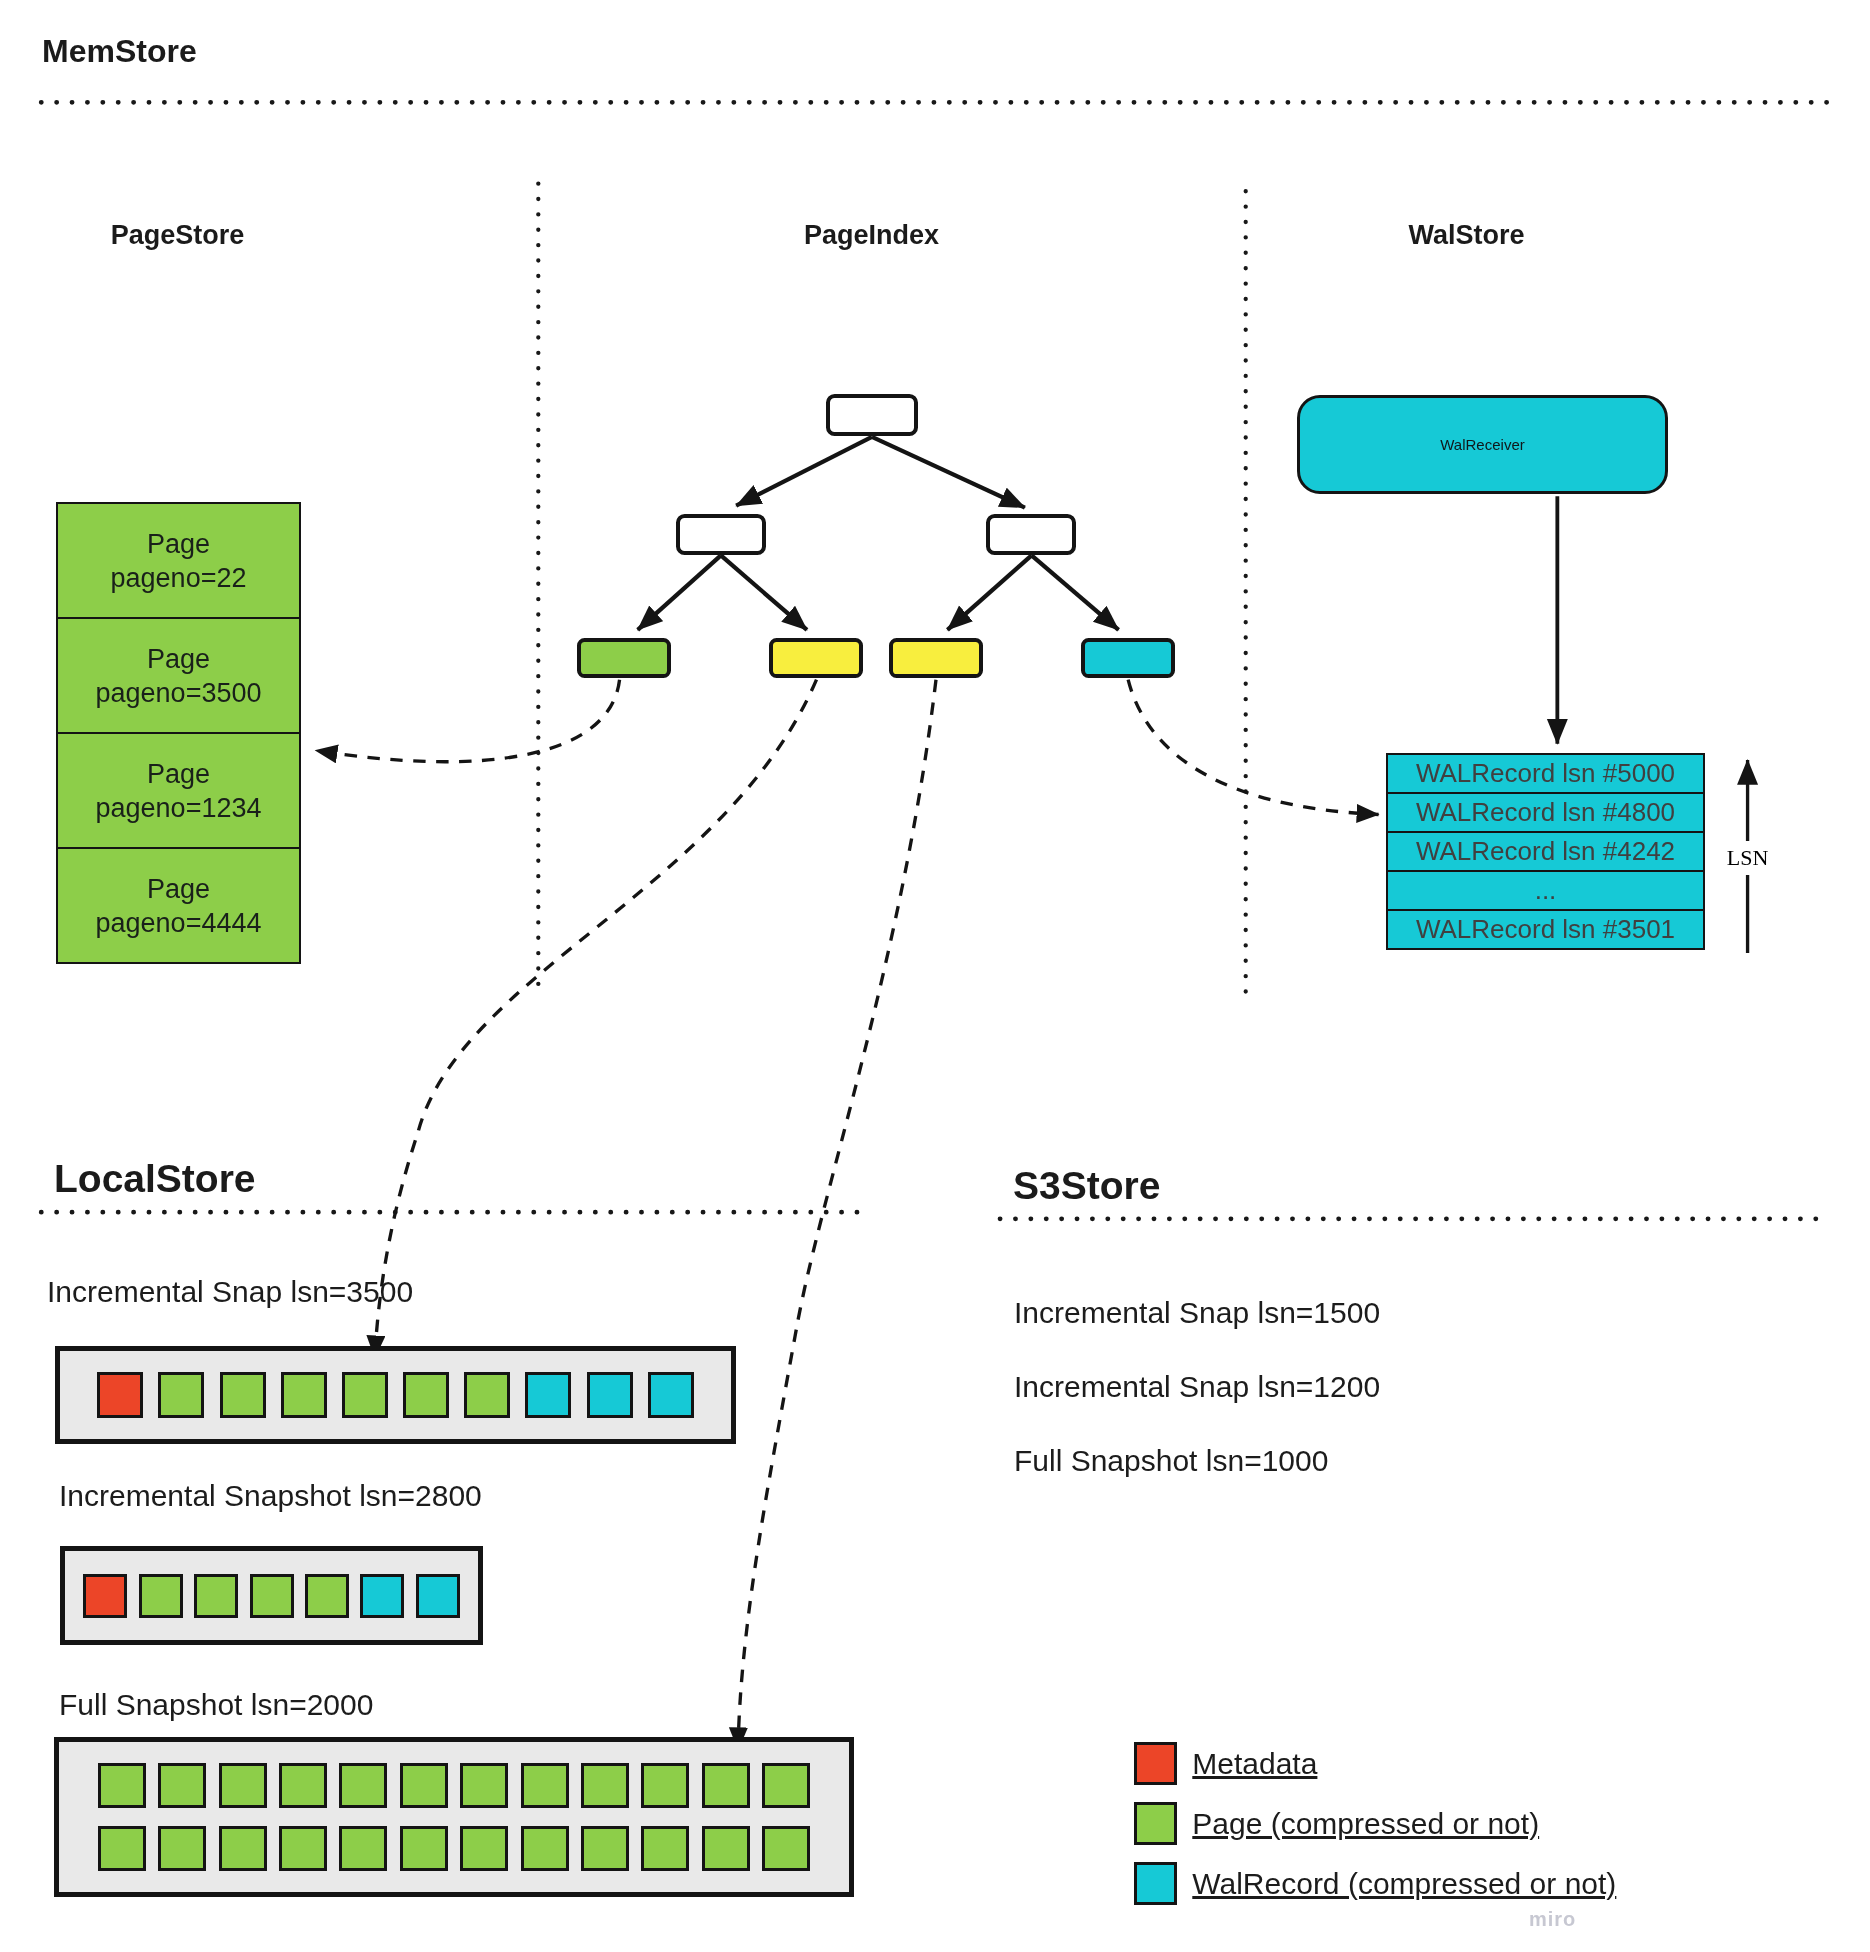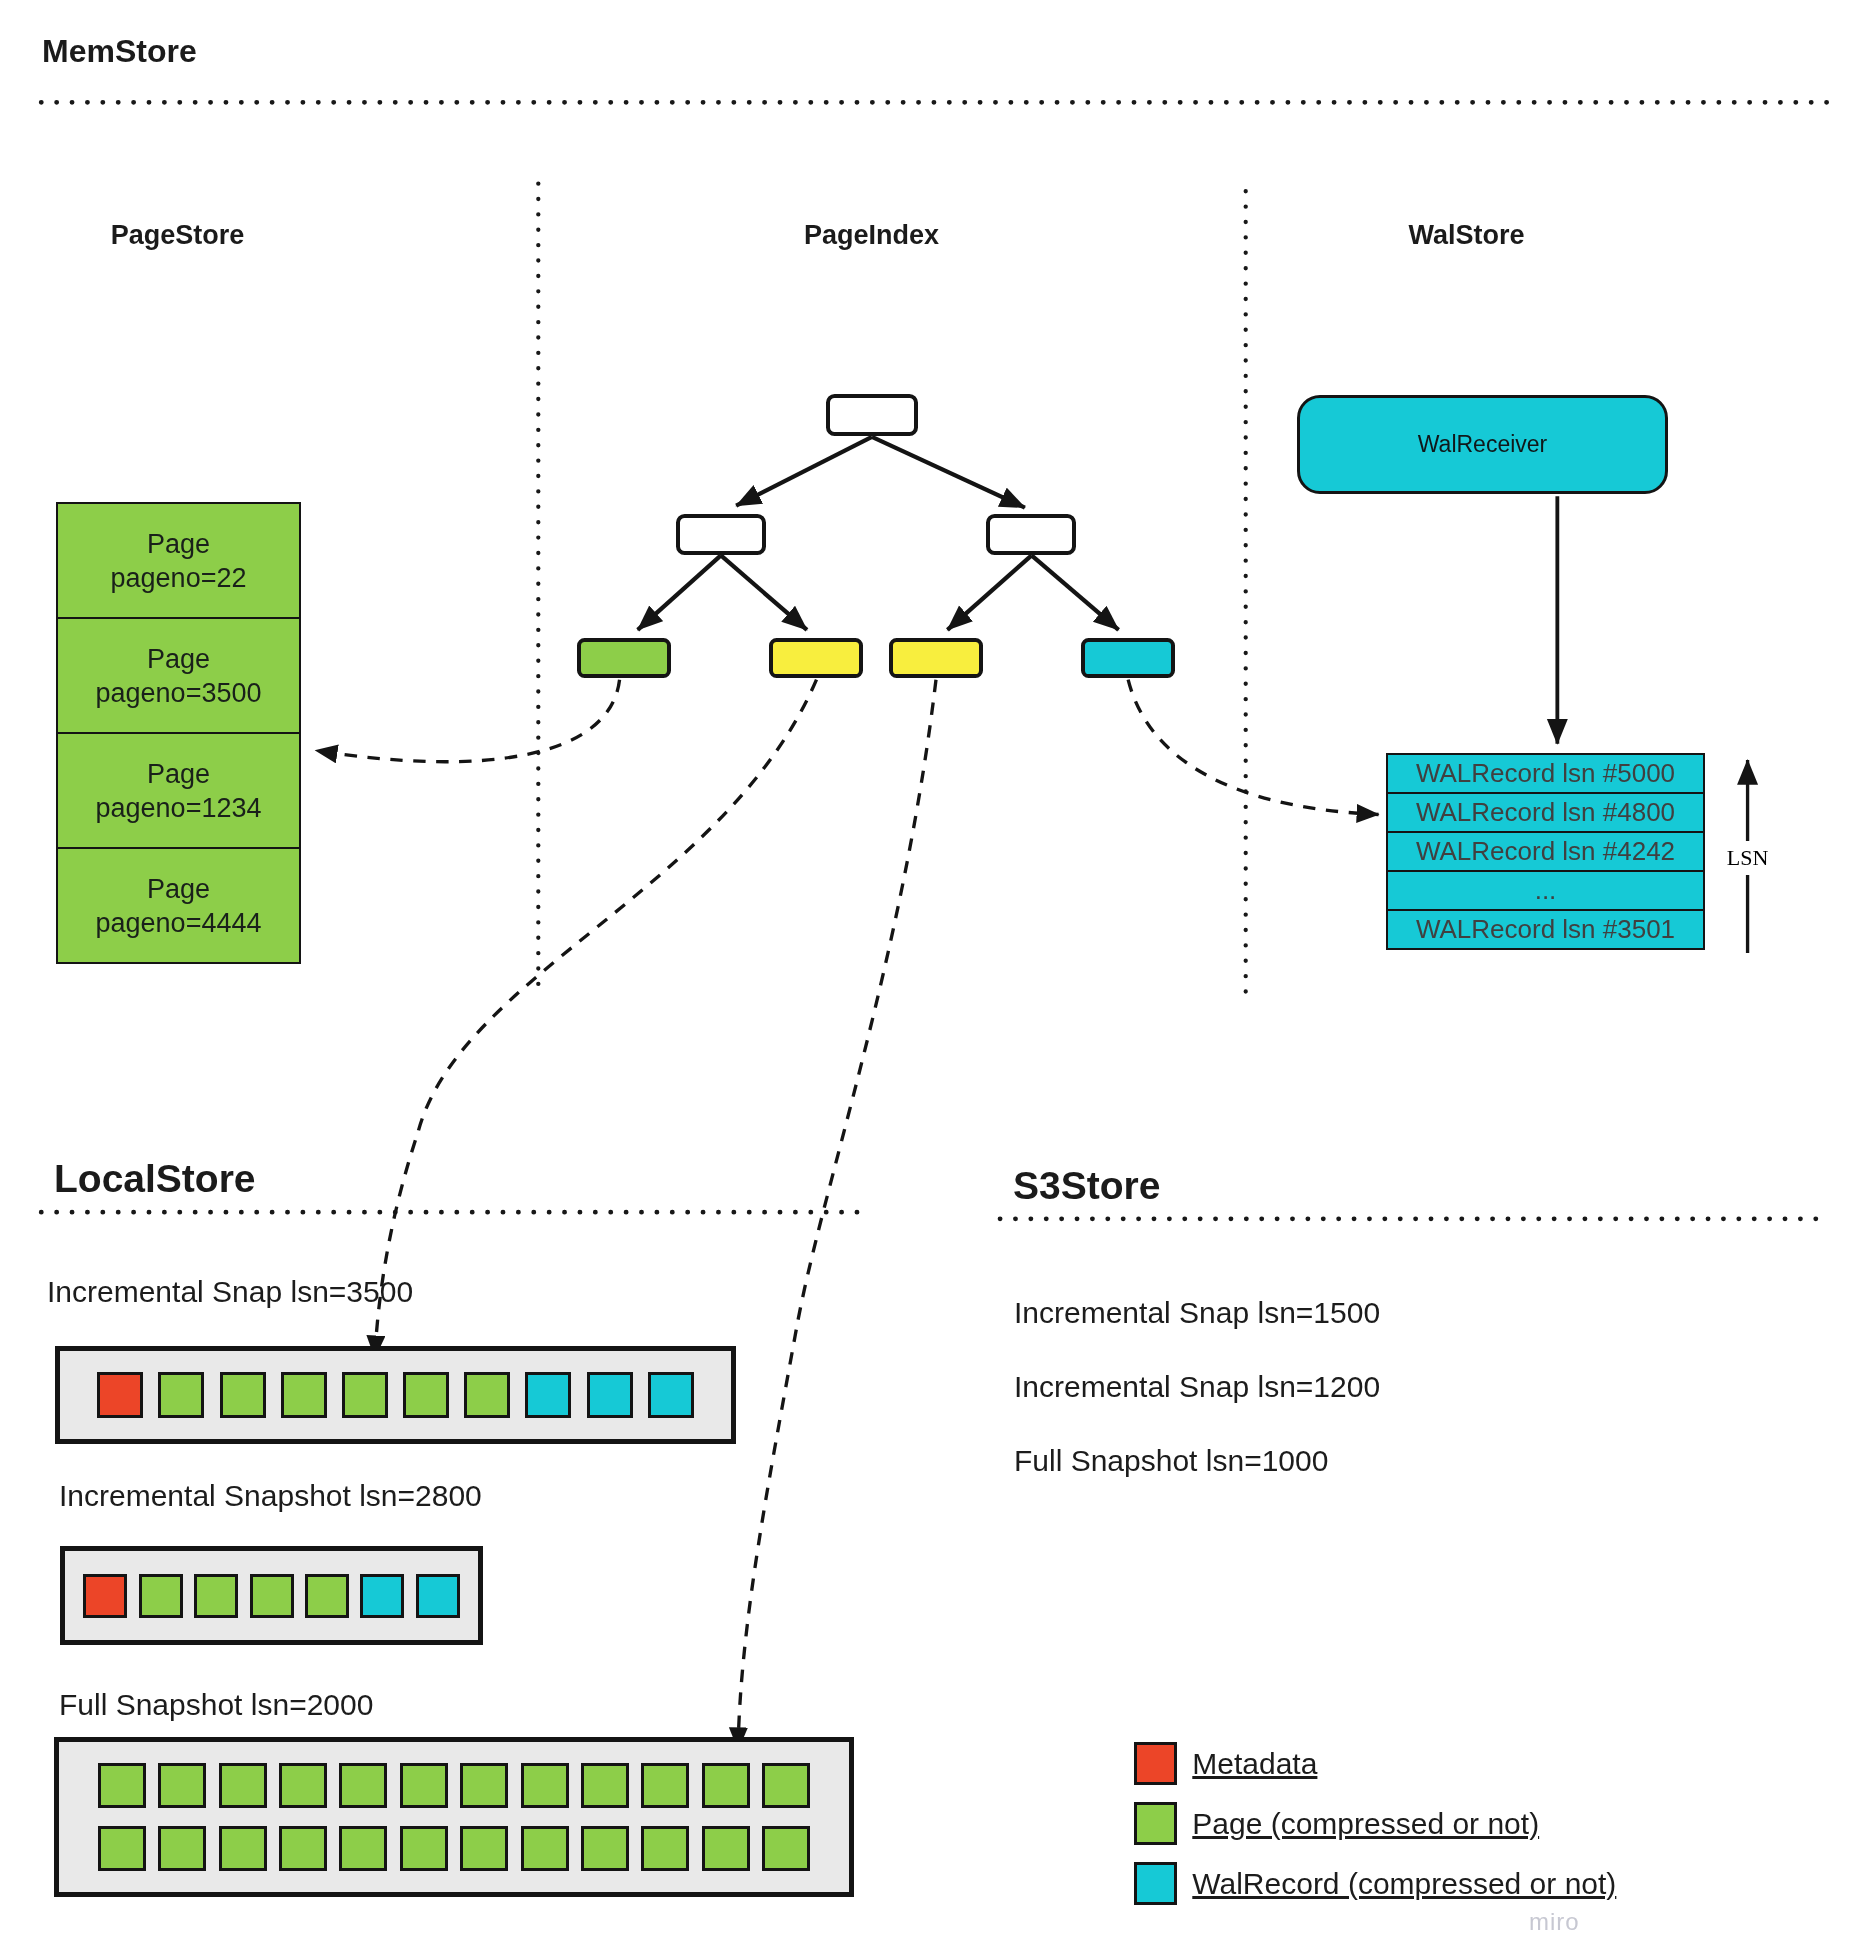--- a/index.html
+++ b/index.html
@@ -25,21 +25,21 @@
   .tnode.child-r{left:986px;top:514px;width:90px;height:41px;}
   .leaf{position:absolute;top:638px;width:94px;height:40px;border:4.8px solid #141414;border-radius:7.6px;box-sizing:border-box;}
   .leaf:nth-child(1){left:577px;}
   .leaf:nth-child(2){left:769px;}
   .leaf:nth-child(3){left:889px;}
   .leaf:nth-child(4){left:1081px;}
 
   
   .wal-receiver{left:1297px;top:395px;width:371px;height:99px;background:var(--c-cyan);
                 border:3.3px solid #141414;border-radius:23px;box-sizing:border-box;
-                display:flex;align-items:center;justify-content:center;font-size:23px;color:#10181a;}
+                display:flex;align-items:center;justify-content:center;font-size:15px;color:#10181a;}
   .wal-stack{left:1386px;top:753px;width:315px;border:2.9px solid #141414;}
   .wal-row{height:37px;background:var(--c-cyan);border-bottom:2.9px solid #141414;
            display:flex;align-items:center;justify-content:center;font-size:26px;color:#404040;white-space:nowrap;}
   .wal-row:last-child{border-bottom:none;}
   .lsn-label{left:1717px;top:841px;width:61px;text-align:center;font-size:22px;color:#000000;
              background:#fff;padding:3.8px 0;font-family:Liberation Serif, serif;}
 
   
   .snap-label{font-size:30px;color:#1c1c1c;white-space:nowrap;}
   .tray{position:absolute;background:var(--c-tray);border:5.7px solid #141414;box-sizing:border-box;
@@ -62,21 +62,21 @@
   
   .s3-items{left:1014px;top:1296px;}
   .s3-item{font-size:30px;color:#1c1c1c;margin-bottom:40px;white-space:nowrap;}
 
   
   .legend{left:1134px;top:1742px;text-decoration:underline;}
   .legend-row{display:flex;align-items:center;margin-bottom:17px;height:43px;}
   .legend-swatch{width:43px;height:43px;border:3.8px solid #141414;box-sizing:border-box;flex:none;}
   .legend-label{margin-left:15.3px;font-size:30px;color:#1c1c1c;white-space:nowrap;}
 
-  .watermark{left:1529px;top:1908px;font-size:24px;font-weight:400;letter-spacing:1px;color:#C7C8D2;}
+  .watermark{left:1529px;top:1908px;font-size:20px;font-weight:700;letter-spacing:1px;color:#C7C8D2;}
 </style>
 </head>
 <body>
 
 <div id="canvas">
 
   <svg class="overlay" viewBox="0 0 1957 2043">
     <defs>
       <marker id="ah" markerUnits="userSpaceOnUse" markerWidth="30" markerHeight="24" refX="26" refY="11" orient="auto">
         <path d="M0,0 L27,11 L0,22 Z" fill="#141414"></path>

